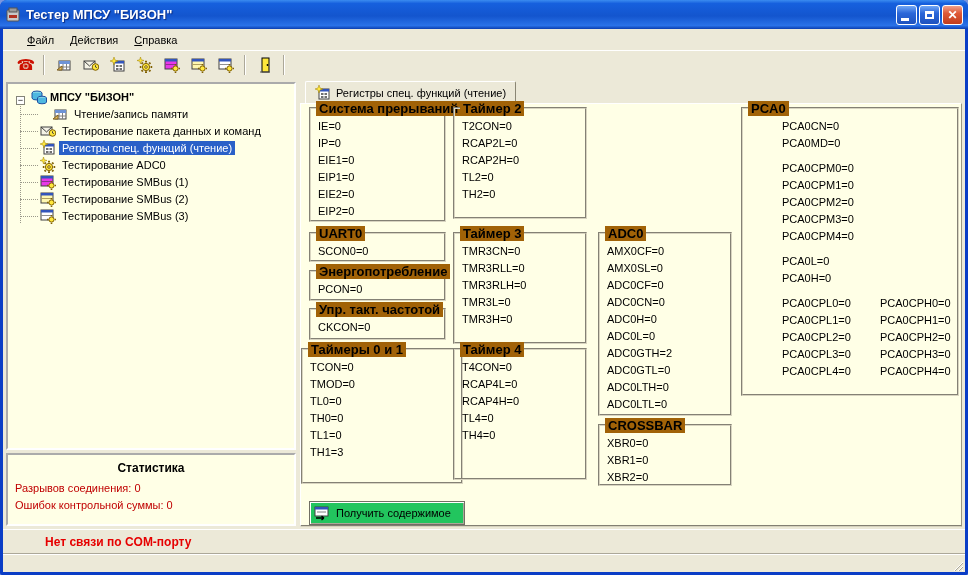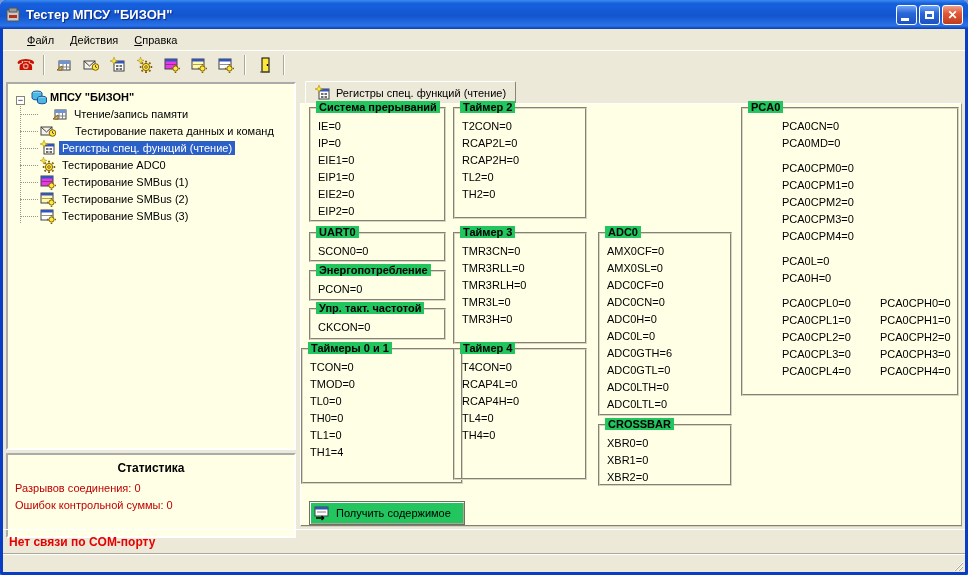--- a/index.html
+++ b/index.html
@@ -22,46 +22,46 @@
   #menubar{position:absolute;left:0;top:0;width:962px;height:21px;display:flex;align-items:center;padding-left:16px;font-size:11px;}
   .menu-item{padding:3px 8px;color:#000;}
   
   #toolbar{position:absolute;left:0;top:21px;width:962px;height:28px;border-top:1px solid #fff;display:flex;align-items:center;padding-left:8px;}
   .tool-btn{width:27px;height:24px;display:flex;align-items:center;justify-content:center;}
   .tool-sep{width:2px;height:20px;border-left:1px solid #ACA899;border-right:1px solid #fff;margin:0 5px;}
   .ic{position:relative;display:inline-block;width:16px;height:16px;line-height:16px;text-align:center;}
   .ic svg{position:absolute;left:0;top:0;}
   
   #tree-panel{position:absolute;left:3px;top:53px;width:290px;height:368px;background:#FFFFE6;border:2px inset #fff;}
-  #stats-panel{position:absolute;left:3px;top:424px;width:290px;height:85px;background:#FFFFE6;border:2px inset #fff;}
+  #stats-panel{position:absolute;left:3px;top:424px;width:290px;height:73px;background:#FFFFE6;border:2px inset #fff;}
   .tree-row{position:absolute;height:17px;display:flex;align-items:center;font-size:11px;white-space:nowrap;}
   .tree-label{padding:1px 3px;}
   .tree-label.sel{background:#2A60C8;color:#fff;border:1px dotted #10306half;}
   .tree-vline{position:absolute;border-left:1px dotted #9a988a;}
   .tree-hline{position:absolute;border-top:1px dotted #9a988a;width:18px;}
   .expander{position:absolute;width:9px;height:9px;background:#fff;border:1px solid #848478;font-size:9px;line-height:7px;text-align:center;color:#000;}
   #stats-title{position:absolute;top:6px;width:100%;text-align:center;font-weight:bold;font-size:12px;}
   .stats-line{position:absolute;left:7px;font-size:11px;color:#C00000;white-space:nowrap;}
   
   #right-panel{position:absolute;left:297px;top:51px;width:662px;height:450px;}
   #tabstrip{position:absolute;left:0;top:0;width:662px;height:23px;background:#ECE9D8;}
   #tab-active{position:absolute;left:5px;top:1px;height:22px;background:#ECE9D8;border:1px solid #8A8674;border-bottom:none;border-top-color:#fff;border-left-color:#fff;border-radius:2px 2px 0 0;display:flex;align-items:center;gap:5px;padding:0 9px;font-size:11px;white-space:nowrap;}
   #page{position:absolute;left:0;top:23px;width:662px;height:424px;background:#FFFFE6;border-top:1px solid #fff;border-left:1px solid #fff;border-right:1px solid #9A9782;border-bottom:2px groove #d6d2bd;}
   .groupbox{position:absolute;border:2px groove #d8d4c0;}
-  .groupbox .cap{position:absolute;top:-8px;left:5px;background:#22c55e;padding:0 3px;font-weight:bold;font-size:11px;white-space:nowrap;}
+  .groupbox .cap{position:absolute;top:-8px;left:5px;background:#a16207;padding:0 3px;font-weight:bold;font-size:13px;white-space:nowrap;}
   .rows{padding:9px 0 0 7px;}
   .row{height:17px;line-height:17px;font-size:11px;white-space:nowrap;}
   .sec{margin-bottom:8px;}
   .pair-l{display:inline-block;width:98px;}
   #fetch-btn{position:absolute;left:8px;top:397px;width:156px;height:24px;background:#22c55e;
     border:1px solid #716F64;box-shadow:inset 1px 1px 0 #fff,inset -1px -1px 0 #ACA899;
     display:flex;align-items:center;gap:6px;padding:0 4px;font-size:11px;white-space:nowrap;}
   
   #statusbar{position:absolute;left:0;top:500px;width:962px;height:24px;border-top:1px solid #fff;display:flex;align-items:center;padding-left:6px;}
-  #status-text{color:#E60000;font-weight:bold;font-size:12px;}
+  #status-text{color:#E60000;font-weight:bold;font-size:12px;margin-left:36px;}
   #statusbar2{position:absolute;left:0;top:524px;width:962px;height:19px;border-top:1px solid #ACA899;box-shadow:inset 0 1px 0 #fff;}
   #resize-grip{position:absolute;right:1px;bottom:1px;width:13px;height:13px;}
 </style>
 </head>
 <body>
 
 <div id="window">
   <div id="titlebar">
     <span class="ic">
         <svg width="16" height="16">
@@ -223,21 +223,21 @@
         <div class="tree-hline" style="left: 12px; top: 47px;"></div>
         <div class="tree-row" style="left: 32px; top: 38px;">
           <span class="ic">
             <svg width="16" height="16">
               <rect x="1" y="4" width="11" height="8" fill="#F4F2E6" stroke="#404040"></rect>
               <path d="M1 4 L6.5 9 L12 4" fill="none" stroke="#404040"></path>
               <circle cx="12.5" cy="10" r="3.3" fill="#FFE83C" stroke="#806000"></circle>
               <path d="M12.5 8.3 L12.5 10 L13.8 10.6" fill="none" stroke="#404040"></path>
             </svg>
           </span>
-          <span class="tree-label" style="margin-left: 16px;">Тестирование пакета данных и команд</span>
+          <span class="tree-label" style="margin-left: 3px;">Тестирование пакета данных и команд</span>
         </div>
         <div class="tree-hline" style="left: 12px; top: 64px;"></div>
         <div class="tree-row" style="left: 32px; top: 55px;">
           <span class="ic">
             <svg width="16" height="16">
               <rect x="4" y="4" width="10" height="10" fill="#fff" stroke="#404040"></rect>
               <rect x="4" y="4" width="10" height="2.5" fill="#3355BB"></rect>
               <rect x="6" y="8" width="2.5" height="2" fill="#707070"></rect>
               <rect x="9.5" y="8" width="2.5" height="2" fill="#707070"></rect>
               <rect x="6" y="11" width="2.5" height="2" fill="#707070"></rect>
@@ -373,21 +373,21 @@
             </div>
           </div>
           <div class="groupbox" style="left: 0; top: 244px; width: 162px; height: 136px;">
             <span class="cap">Таймеры 0 и 1</span>
             <div class="rows">
               <div class="row">TCON=0</div>
               <div class="row">TMOD=0</div>
               <div class="row">TL0=0</div>
               <div class="row">TH0=0</div>
               <div class="row">TL1=0</div>
-              <div class="row">TH1=4</div>
+              <div class="row">TH1=3</div>
             </div>
           </div>
           <div class="groupbox" style="left: 152px; top: 3px; width: 134px; height: 112px;">
             <span class="cap">Таймер 2</span>
             <div class="rows">
               <div class="row">T2CON=0</div>
               <div class="row">RCAP2L=0</div>
               <div class="row">RCAP2H=0</div>
               <div class="row">TL2=0</div>
               <div class="row">TH2=0</div>
@@ -415,21 +415,21 @@
           </div>
           <div class="groupbox" style="left: 297px; top: 128px; width: 134px; height: 184px;">
             <span class="cap">ADC0</span>
             <div class="rows">
               <div class="row">AMX0CF=0</div>
               <div class="row">AMX0SL=0</div>
               <div class="row">ADC0CF=0</div>
               <div class="row">ADC0CN=0</div>
               <div class="row">ADC0H=0</div>
               <div class="row">ADC0L=0</div>
-              <div class="row">ADC0GTH=6</div>
+              <div class="row">ADC0GTH=2</div>
               <div class="row">ADC0GTL=0</div>
               <div class="row">ADC0LTH=0</div>
               <div class="row">ADC0LTL=0</div>
             </div>
           </div>
           <div class="groupbox" style="left: 297px; top: 320px; width: 134px; height: 62px;">
             <span class="cap">CROSSBAR</span>
             <div class="rows">
               <div class="row">XBR0=0</div>
               <div class="row">XBR1=0</div>

